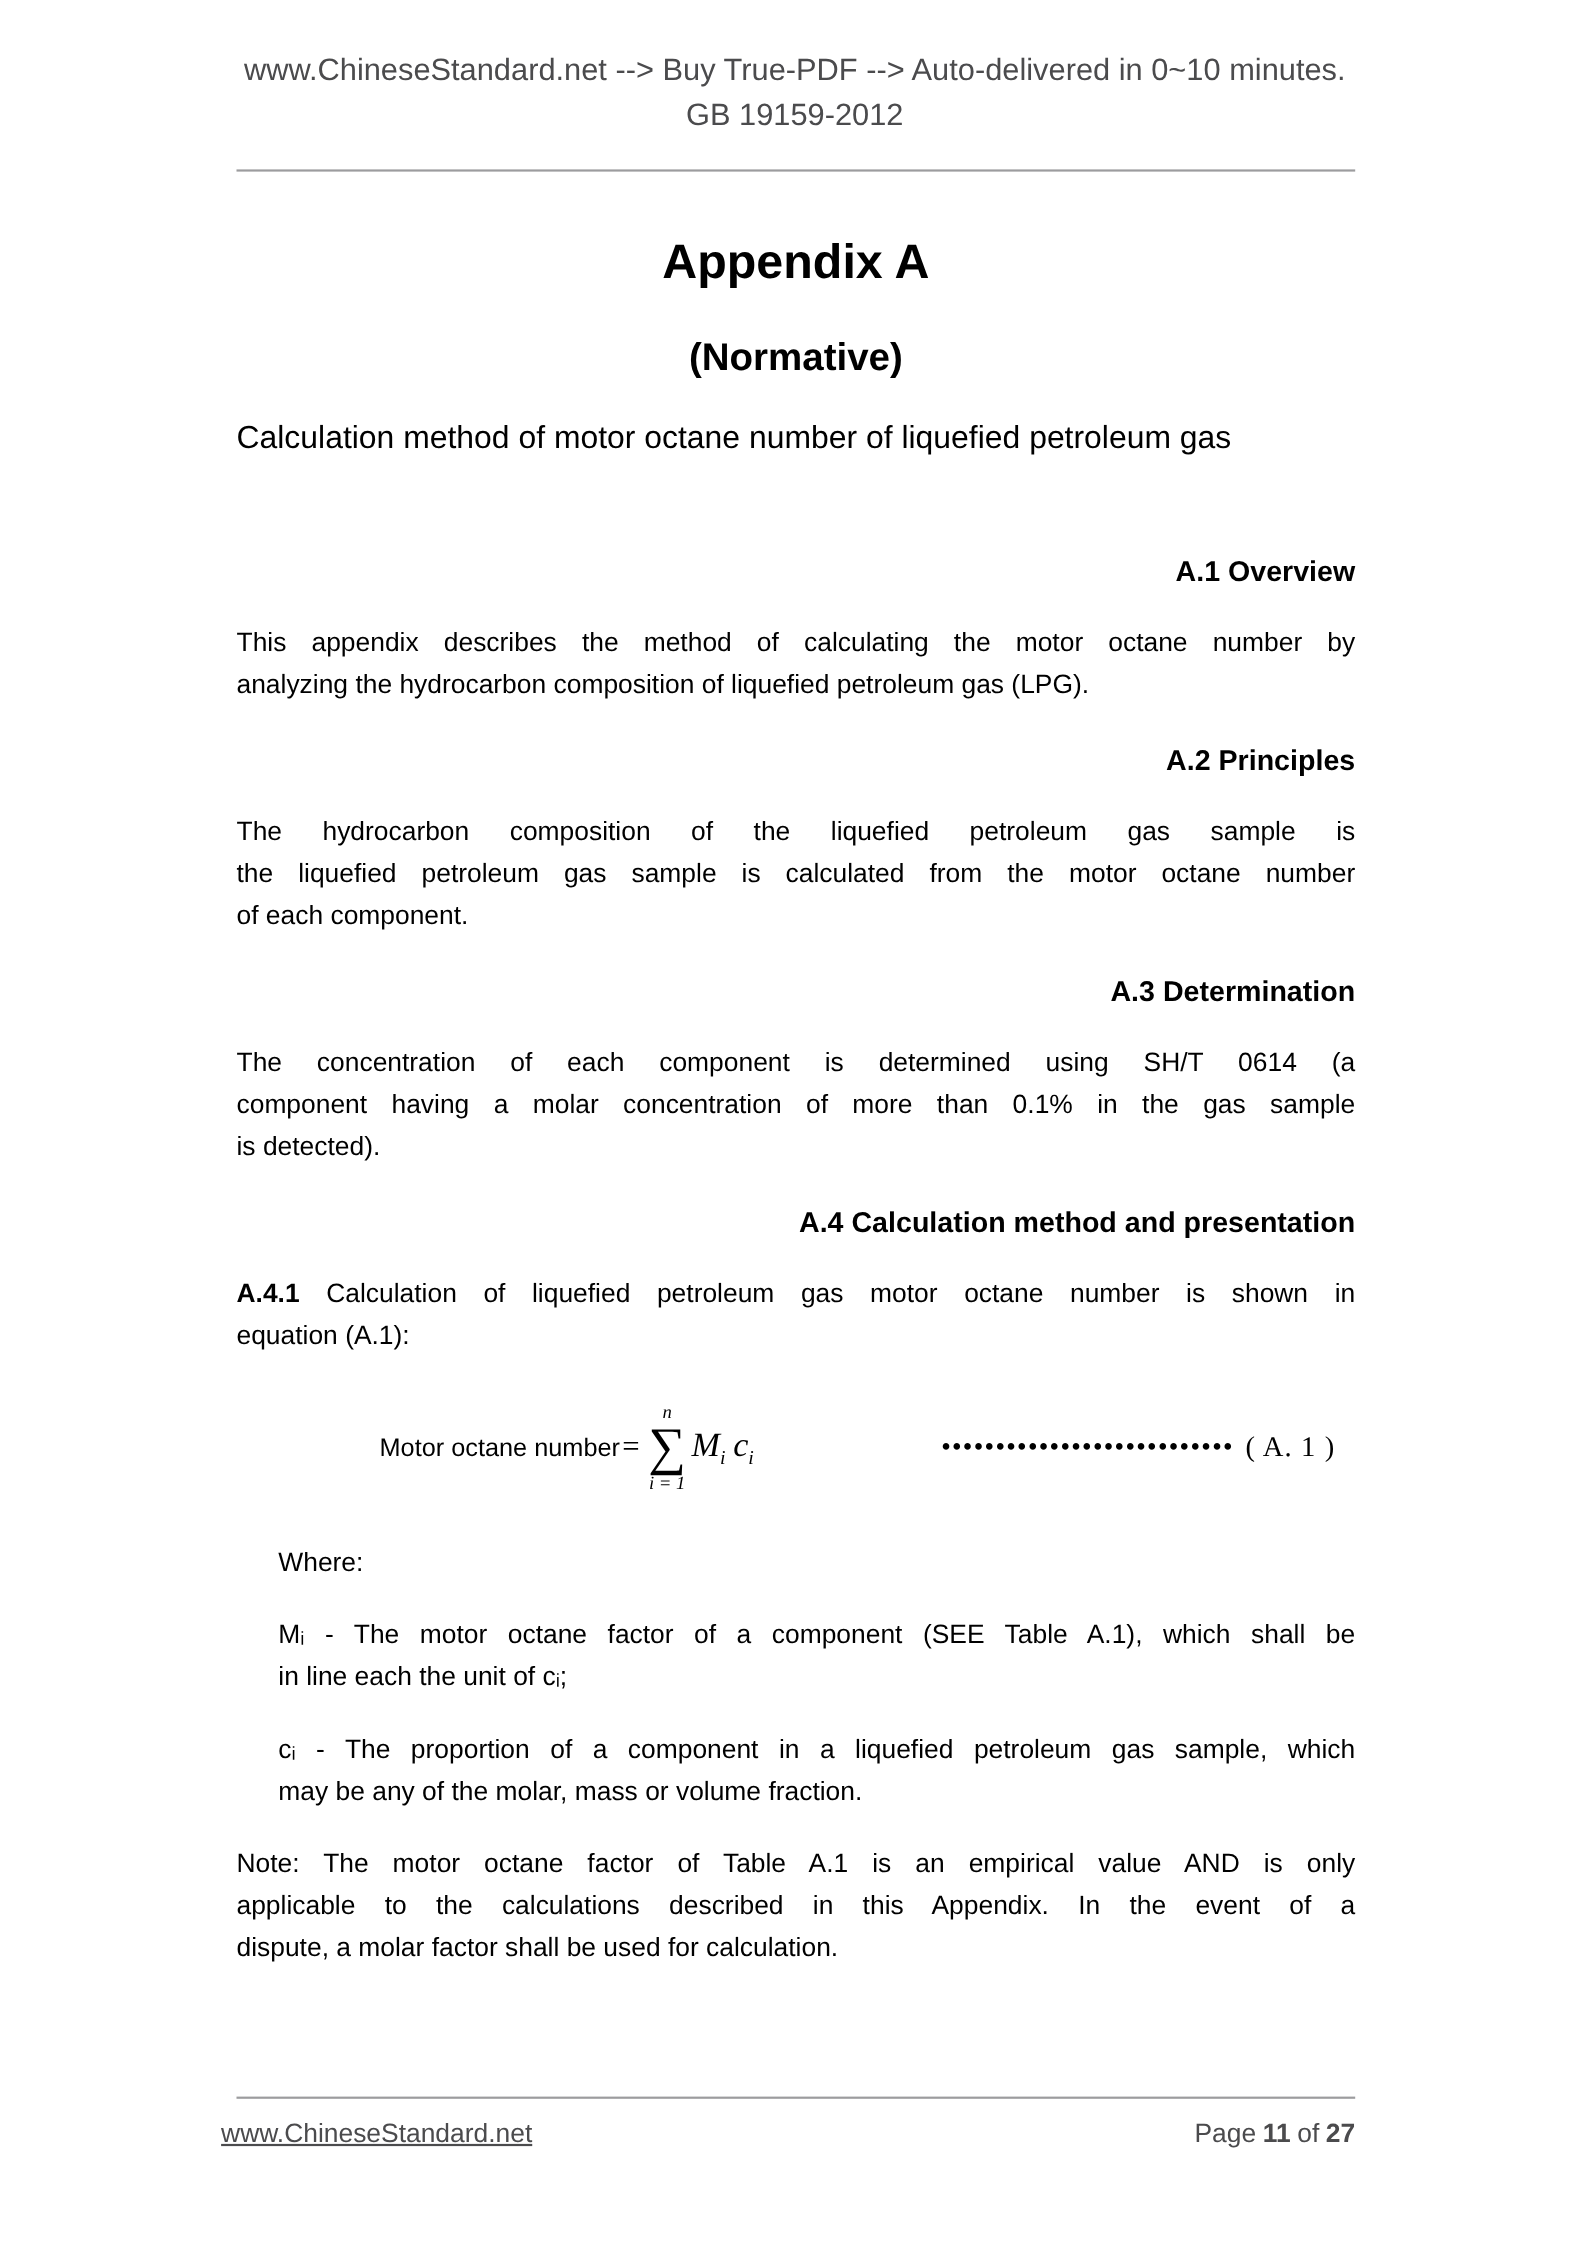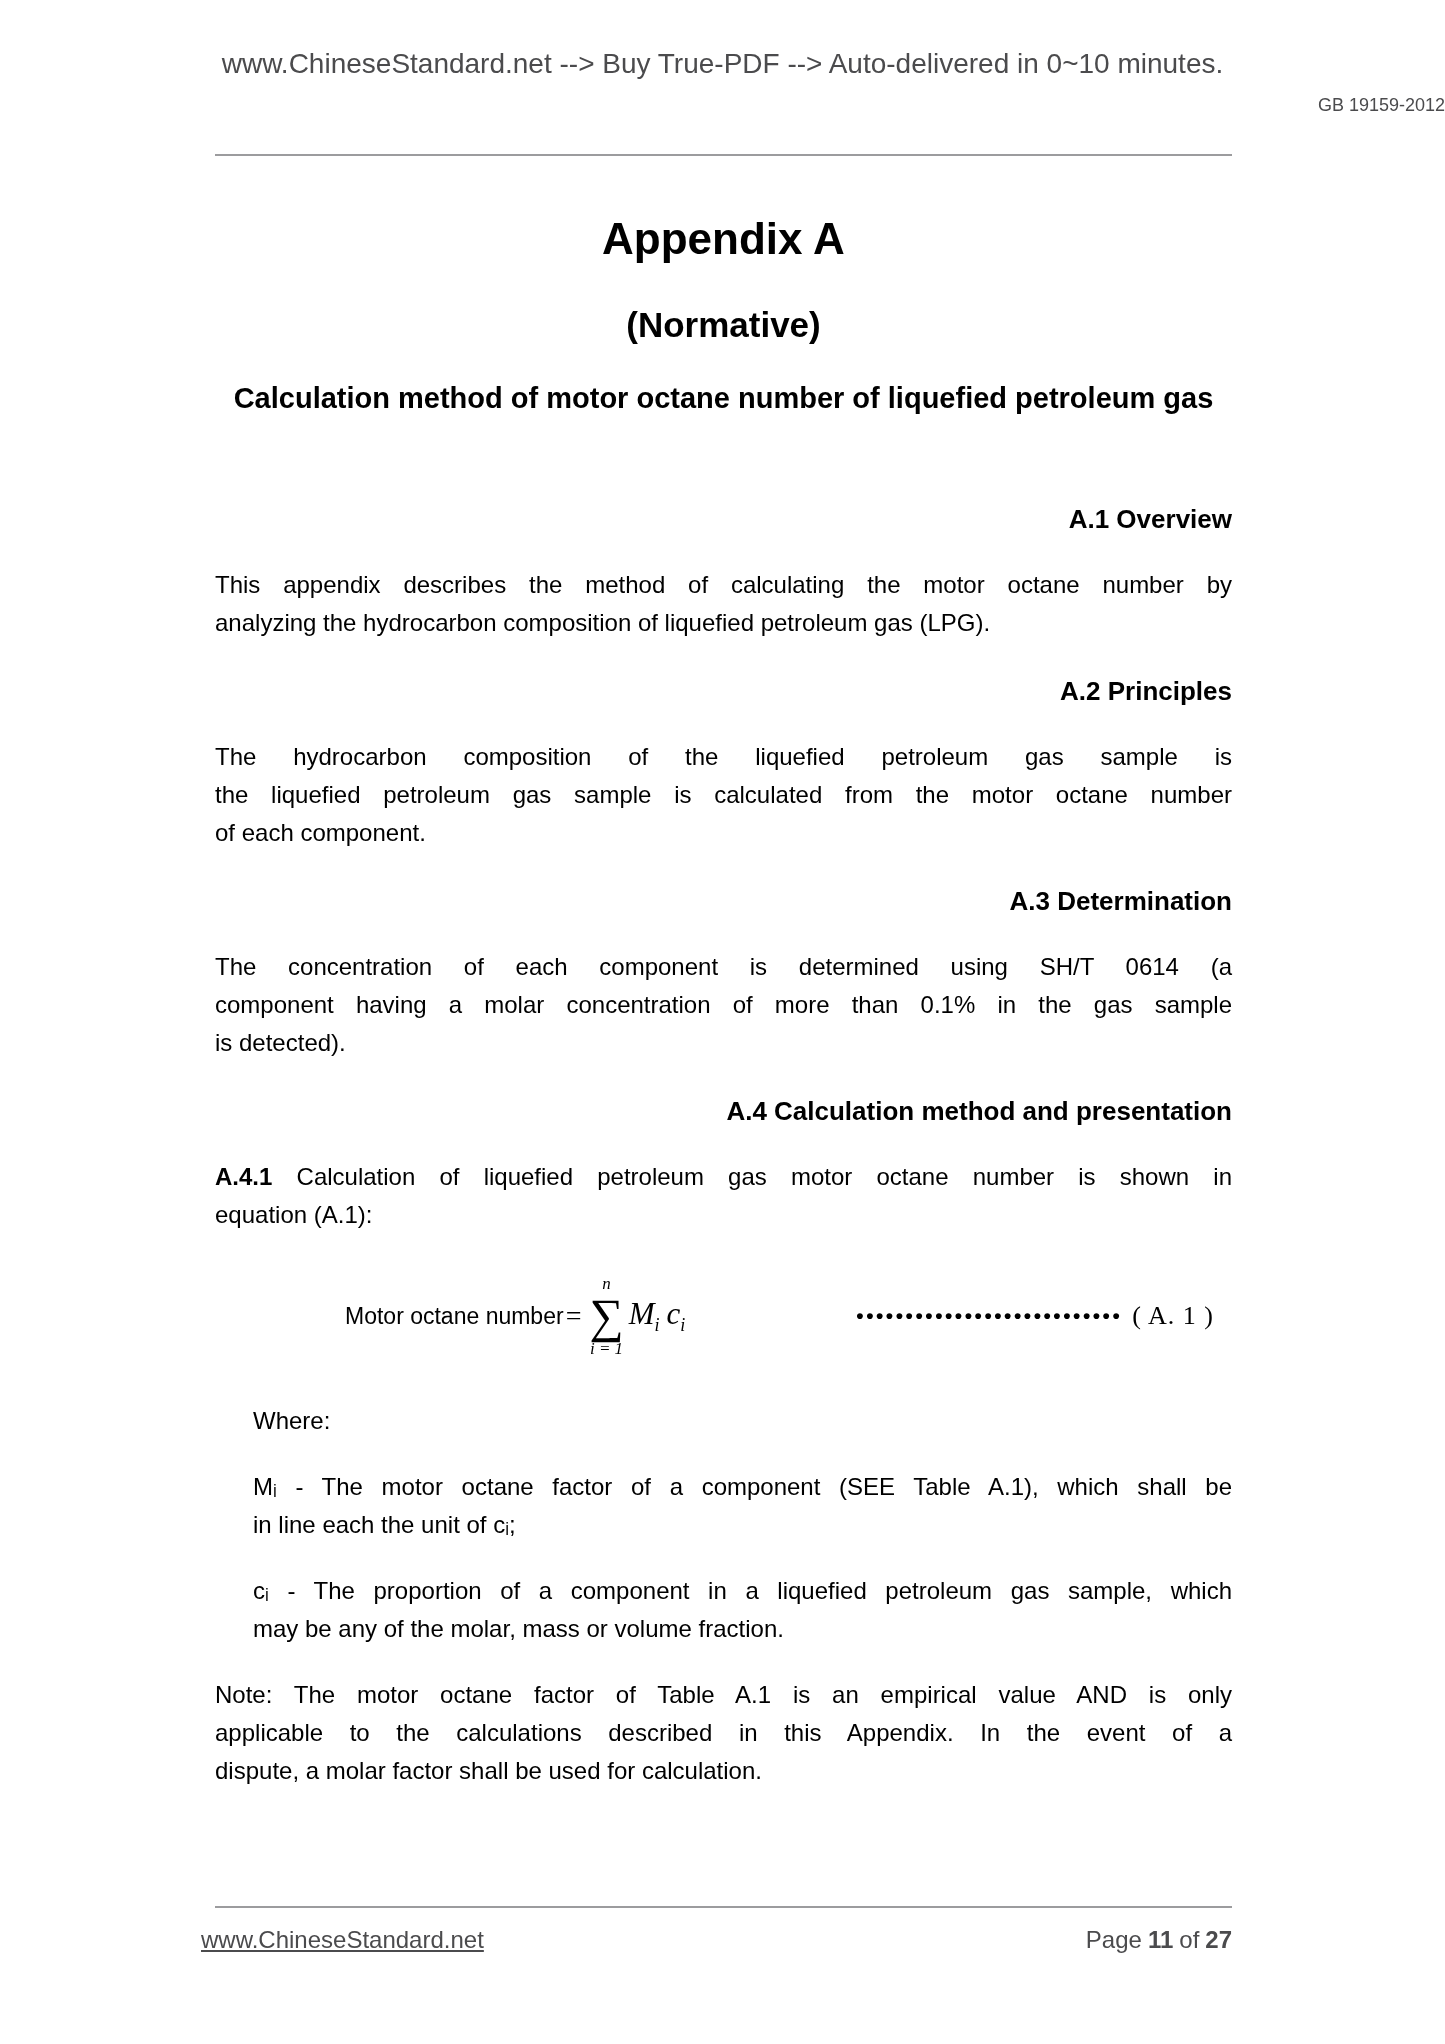--- a/index.html
+++ b/index.html
@@ -7,27 +7,27 @@
     position:relative;
     width:1445px; height:2044px;
     background:#ffffff;
     font-family:"Liberation Sans","DejaVu Sans",sans-serif;
     color:#000000;
     overflow:hidden;
   }
   
   .hdr { padding-top:46px; text-align:center; color:#4b4b4d; }
   .hdr-line1 { font-size:28px; line-height:36px; }
-  .hdr-line2 { font-size:18px; line-height:26px; margin-top:10px;text-align:right; }
+  .hdr-line2 { font-size:28px; line-height:26px; margin-top:10px; }
   .rule-top { border-top:2px solid #9c9c9e; margin:36px 213px 0 215px; }
   
   .content { margin:0 213px 0 215px; font-size:24px; line-height:38px; }
   .t-appendix  { text-align:center; font-weight:bold; font-size:44px; line-height:50px; margin:58px 0 0; }
   .t-normative { text-align:center; font-weight:bold; font-size:35px; line-height:42px; margin:40px 0 0; }
-  .t-subtitle  { text-align:center; font-weight:bold; font-size:29px; line-height:36px; margin:34px 0 0; }
+  .t-subtitle  { font-weight:normal; font-size:29px; line-height:36px; margin:34px 0 0; }
   .sec { font-weight:bold; font-size:26px; line-height:38px; margin:30px 0 0;text-align:right; }
   .sec-first { margin-top:84px; }
   .para { margin:28px 0 0; text-align:justify; }
   .line { display:block; text-align-last:left; }
   .line.fill { text-align-last:justify; }
   .indent { margin-left:38px; }
   .clause-label { font-weight:bold; }
   
   .equation {
     margin:40px 0 0;

